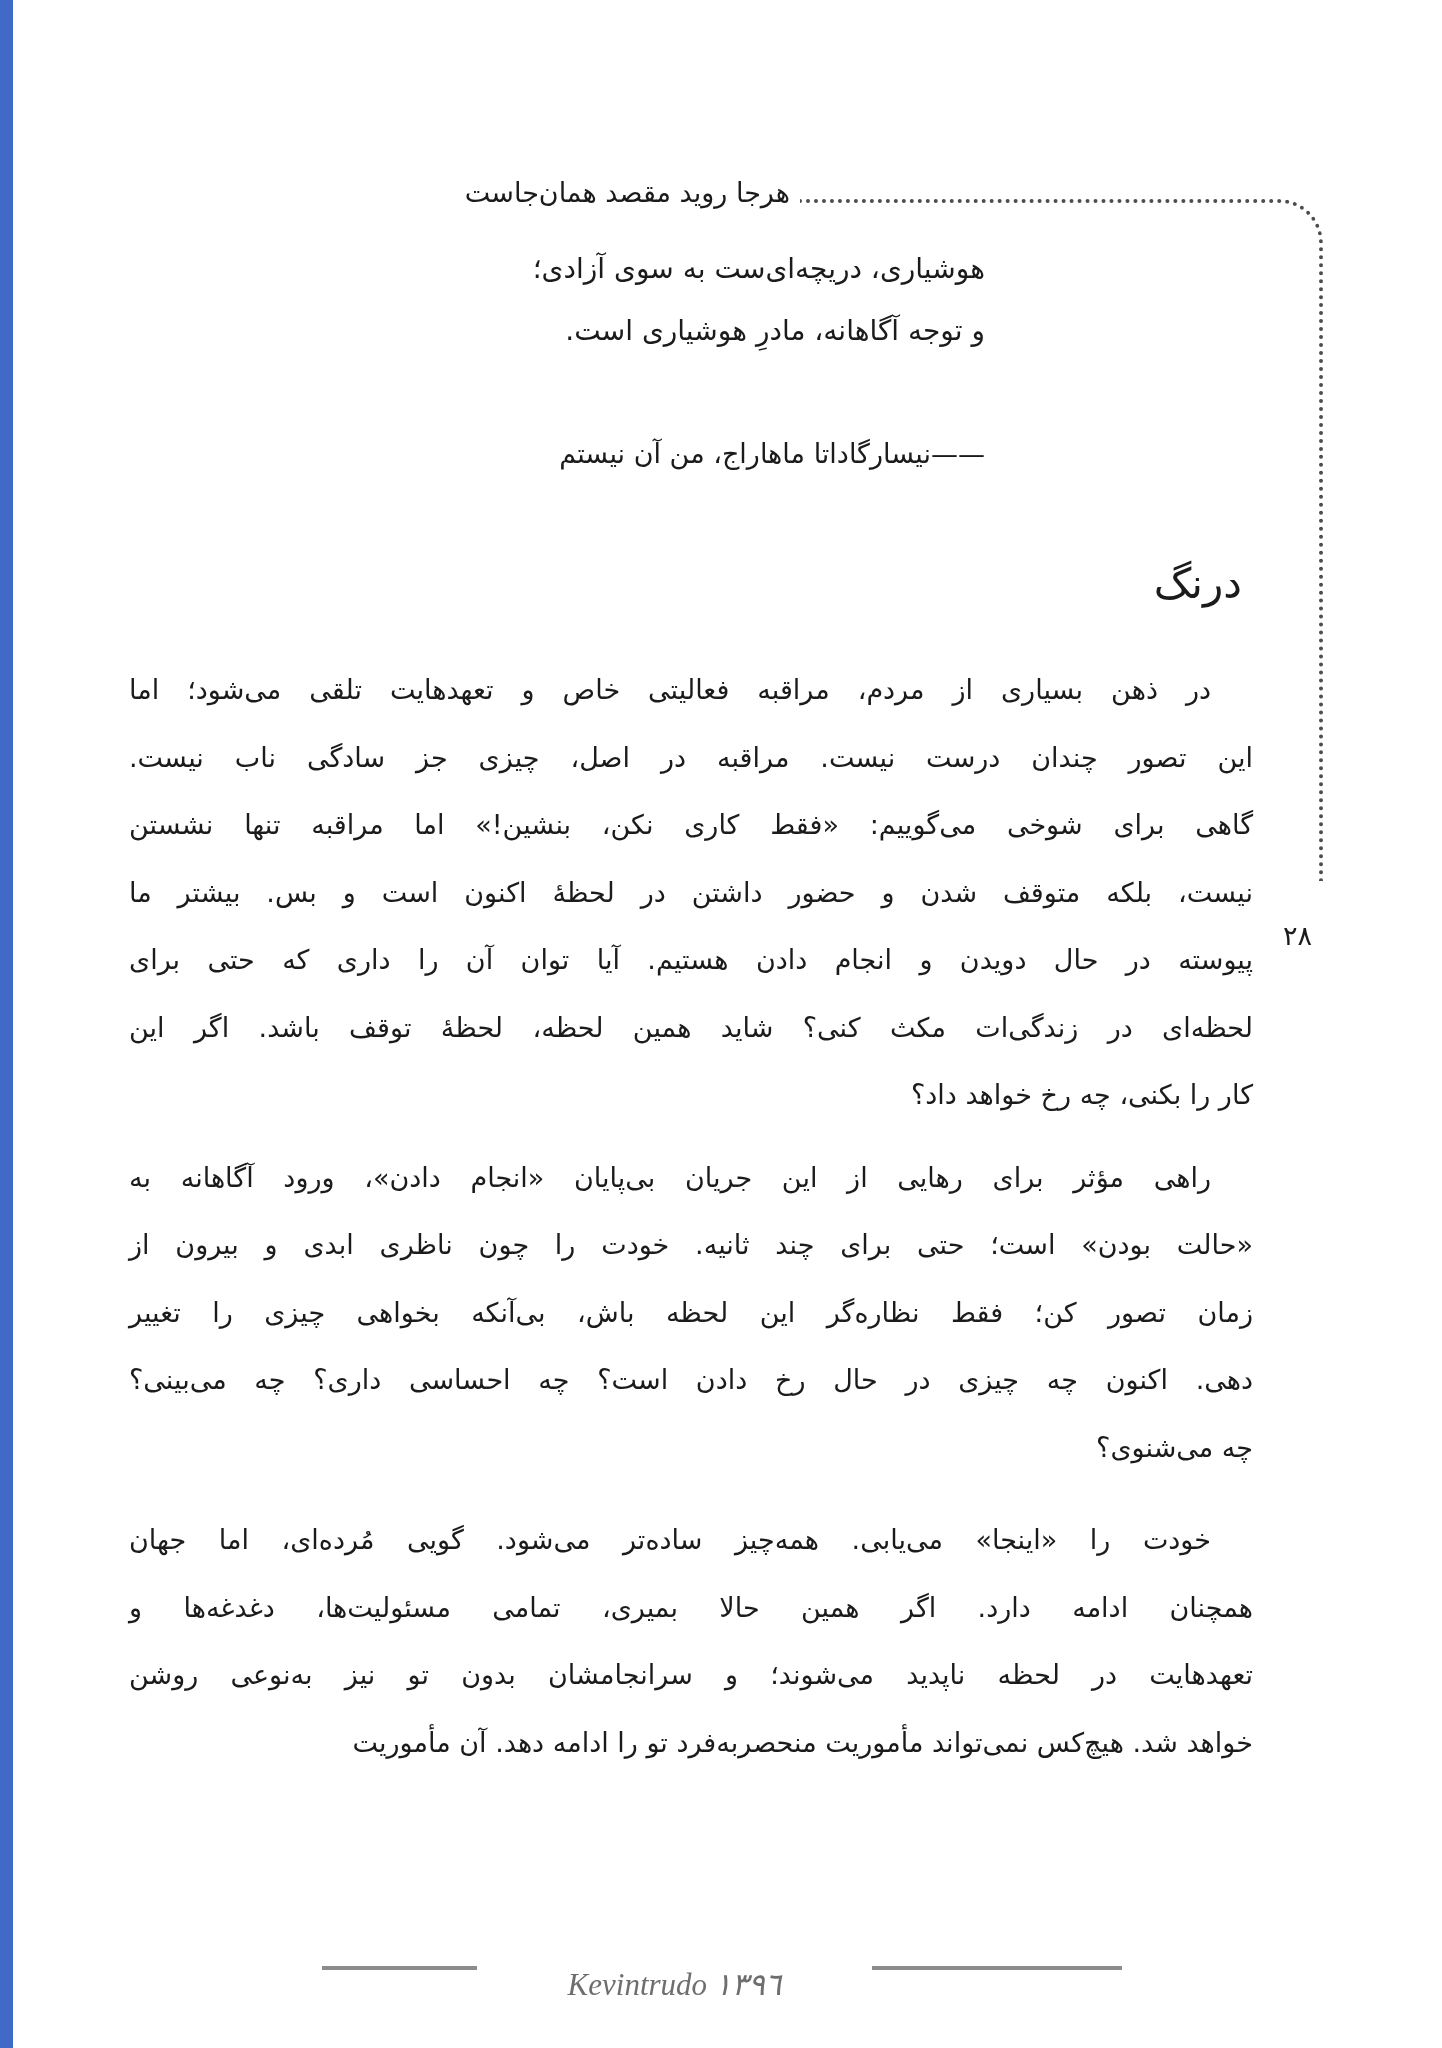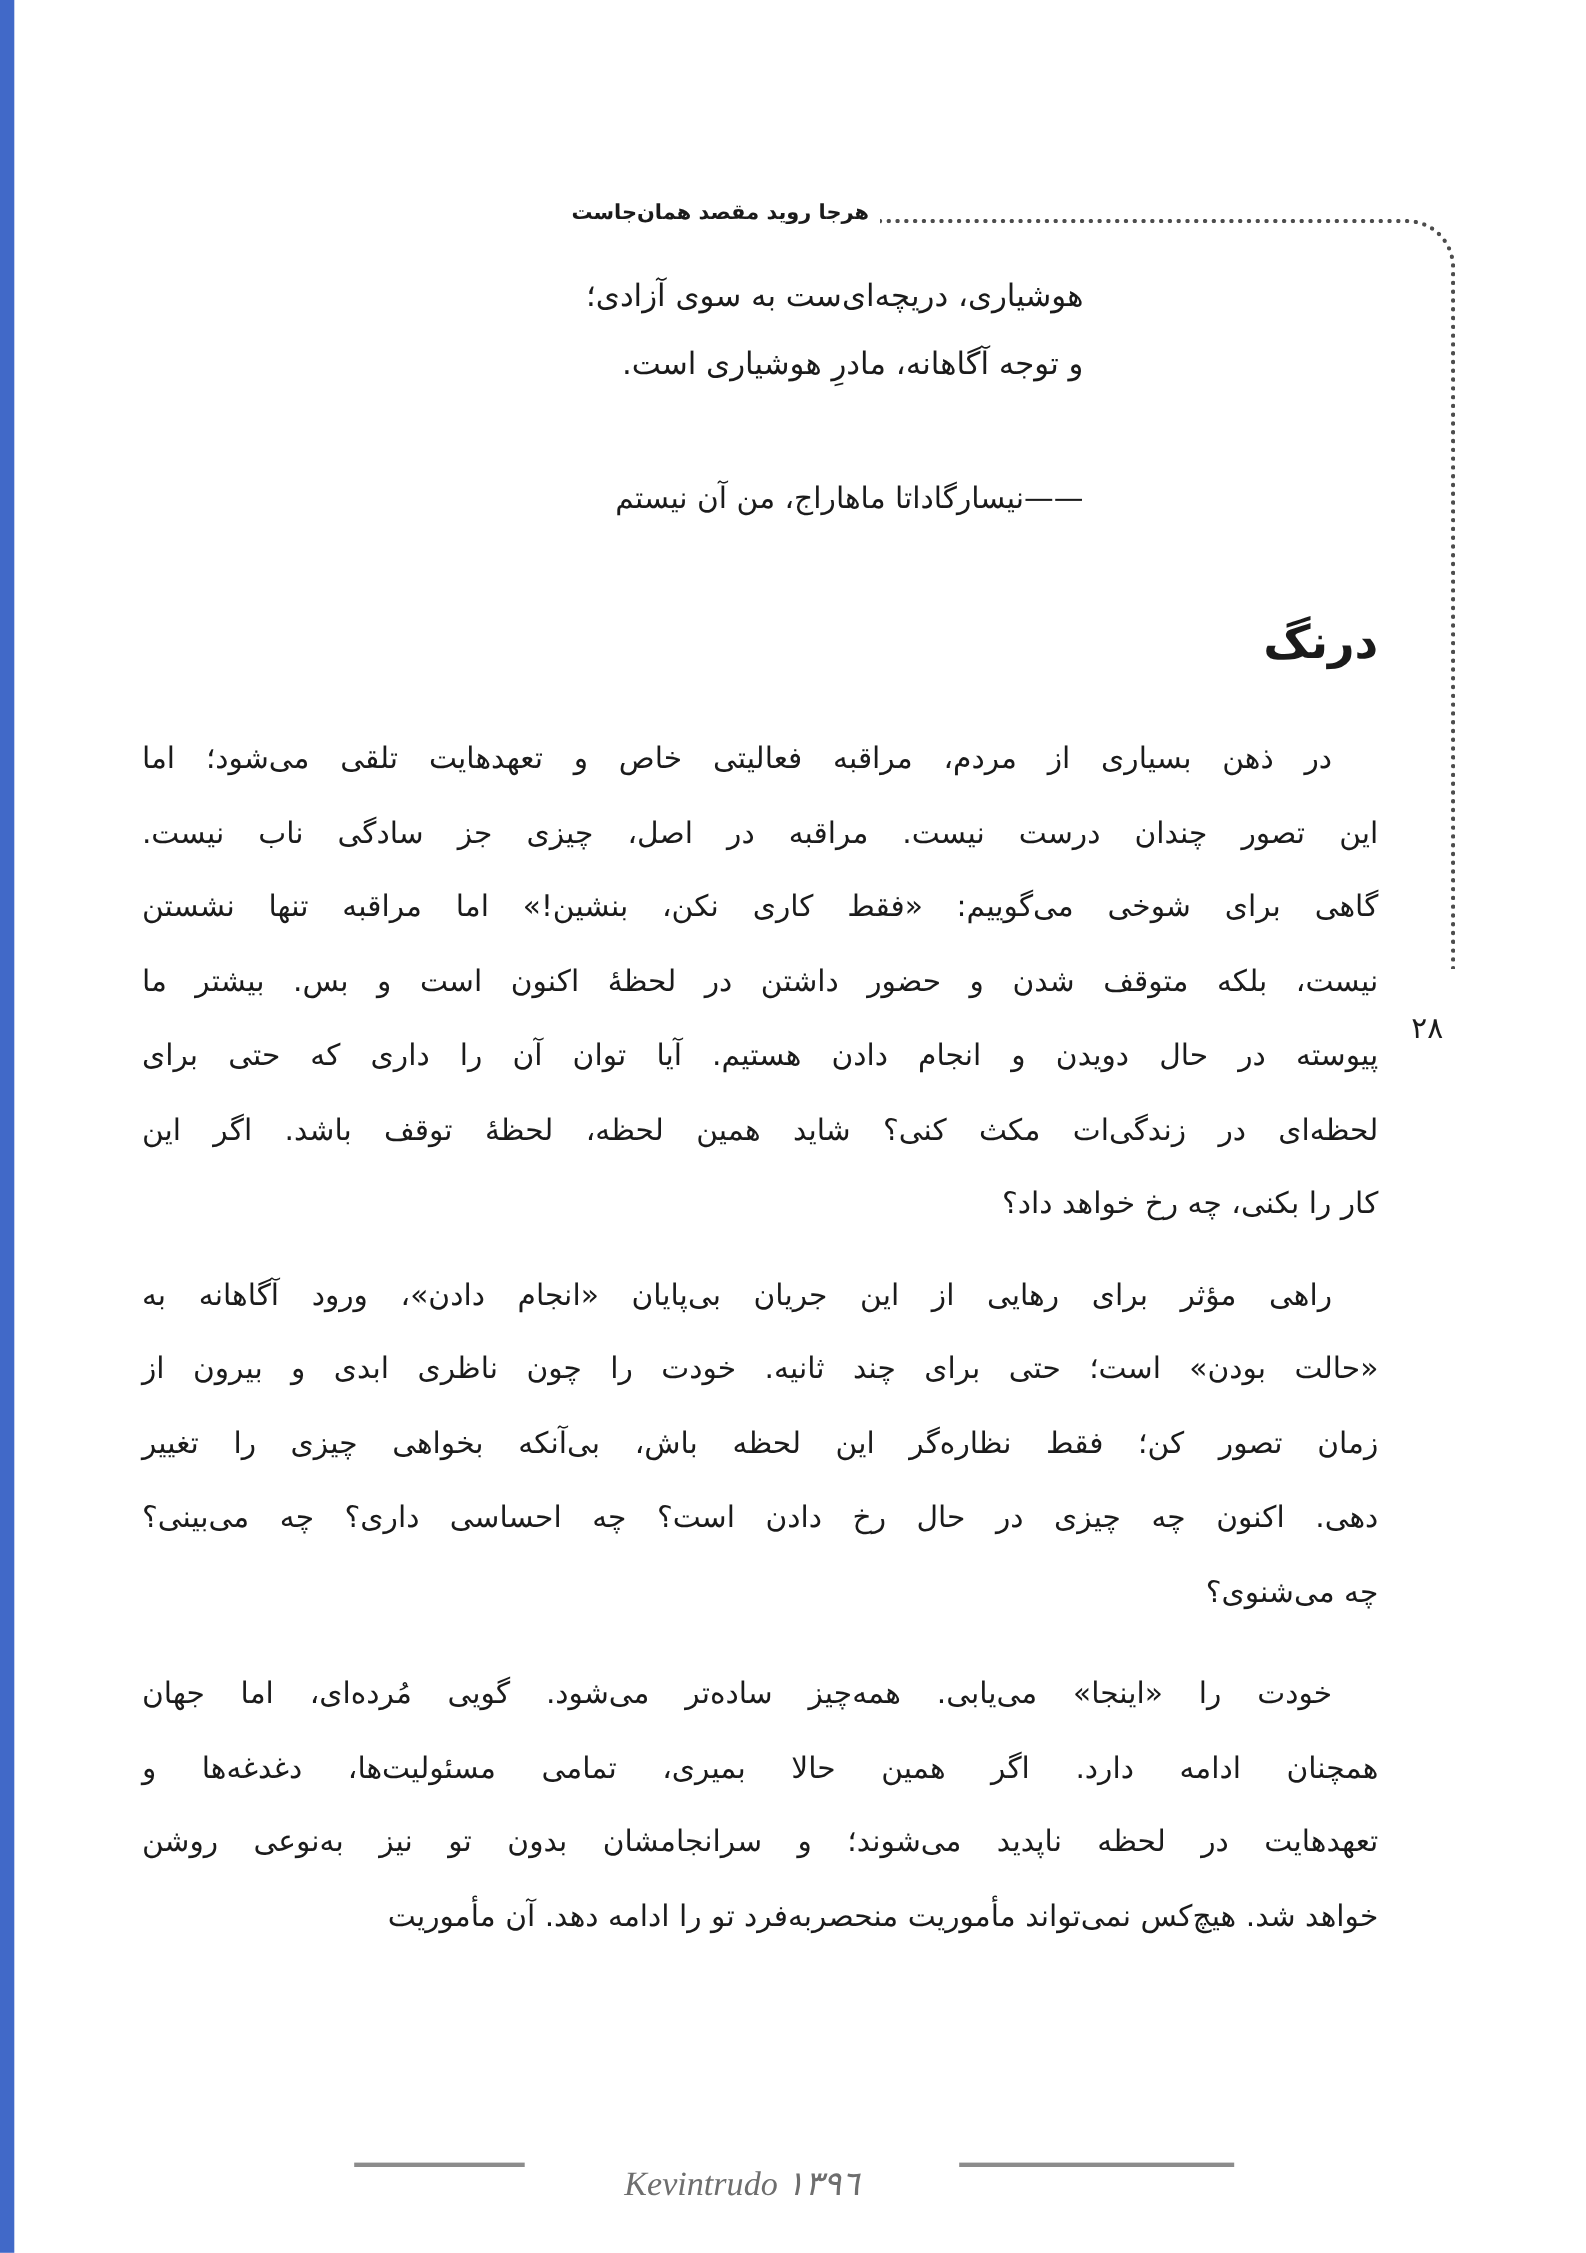--- a/index.html
+++ b/index.html
@@ -20,39 +20,39 @@
     position: absolute;
     left: 800px; top: 199px;
     width: 519px; height: 678px;
     border-top: 4px dotted var(--dots, #4d4d4d);
     border-right: 4px dotted var(--dots, #4d4d4d);
     border-top-right-radius: 44px;
   }
   .running-head {
     position: absolute; top: 174px; right: 652px;
     direction: rtl; white-space: nowrap;
-    font-size: 19px; line-height: 38px; font-weight: bold;
+    font-size: 27px; line-height: 38px;
   }
   .epigraph {
     position: absolute; top: 238px; right: 457px;
     direction: rtl; text-align: right;
     font-size: 28px; line-height: 62px;
     white-space: nowrap;
   }
   .epigraph .tline, .epigraph .tline-last { text-align: right; text-align-last: right; }
   .attribution {
     position: absolute; top: 432px; right: 457px;
     direction: rtl; white-space: nowrap;
     font-size: 27px; line-height: 44px;
   }
   .attribution .work { }
   .section-heading {
-    position: absolute; top: 558px; right: 189px;
+    position: absolute; top: 558px; right: 200px;
     margin: 0; direction: rtl;
-    font-size: 42px; line-height: 52px; font-weight: bold;
+    font-size: 42px; line-height: 52px; font-weight: normal;
   }
   .body-text {
     position: absolute; top: 656px; right: 189px;
     width: 1124px;
     direction: rtl;
     font-size: 27px; line-height: 67.5px;
   }
   .para { margin: 0; }
   .para + .para { margin-top: 15px; }
   .body-text .para:nth-child(3) { margin-top: 25px; }

